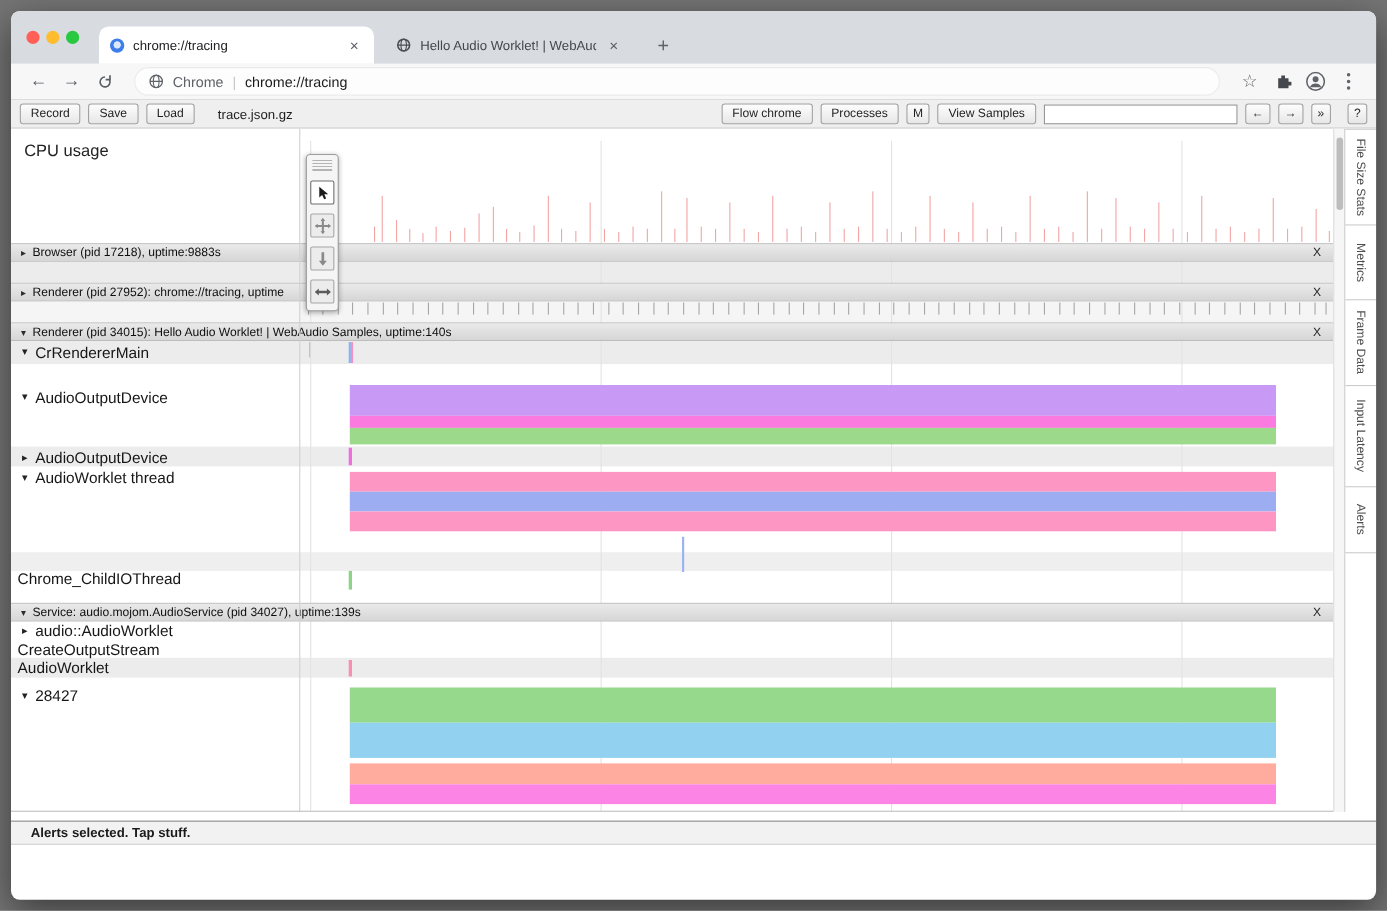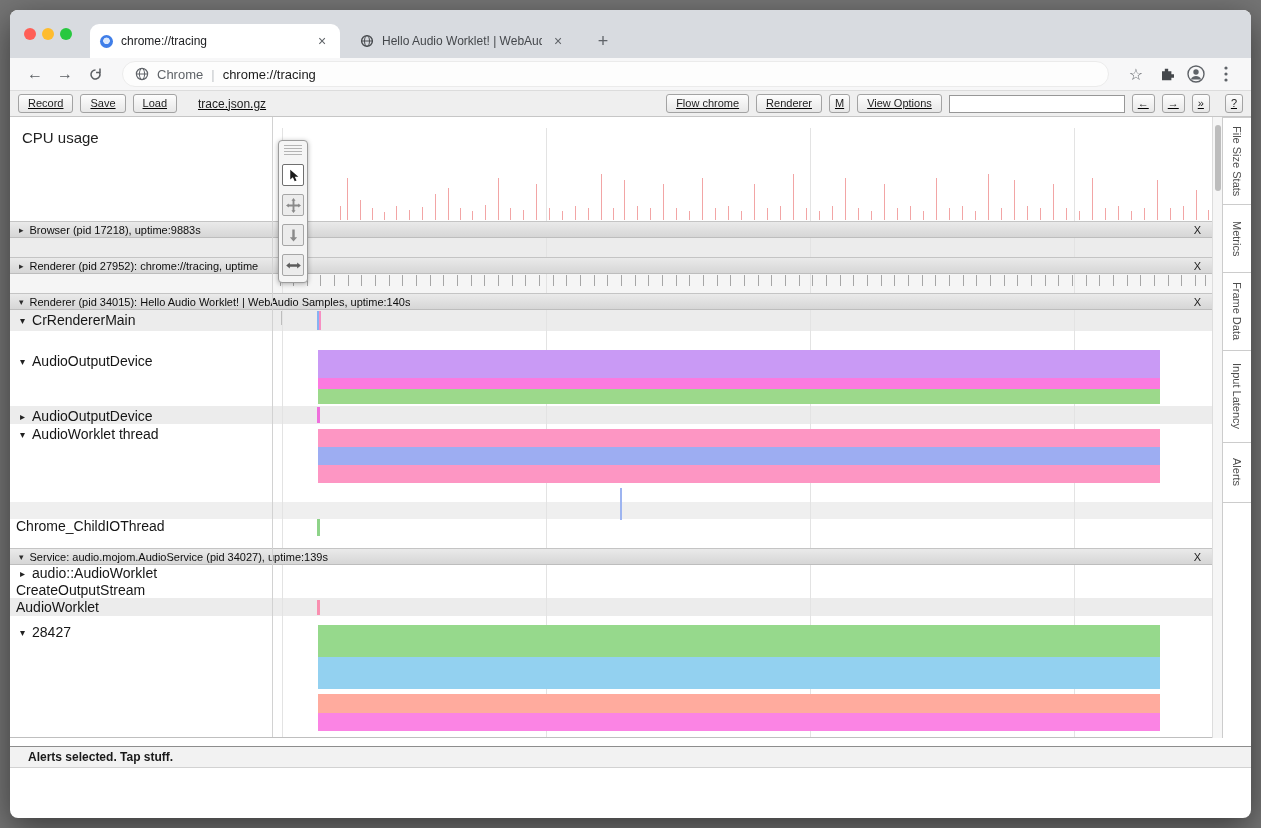--- a/index.html
+++ b/index.html
@@ -28,21 +28,21 @@
   .navbtn{font-size:16px;color:#5a5e62;width:26px;text-align:center;flex:0 0 auto;}
   .omnibox{flex:1;height:24px;background:#fdfdfd;border:1px solid #ebebeb;border-radius:13px;
     display:flex;align-items:center;padding:0 12px;gap:8px;margin:0 10px;min-width:0;}
   .omni-site{font-size:13px;color:#5f6368;}
   .omni-div{font-size:13px;color:#c3c6ca;}
   .omni-url{font-size:13px;color:#1b1b1b;}
   .tb-icon{flex:0 0 auto;display:flex;align-items:center;justify-content:center;width:26px;height:26px;}
   .star{font-size:16px;color:#5f6368;}
   
   .tracebar{position:absolute;left:0;top:81px;width:100%;height:26px;background:#efefef;
-    border-bottom:1px solid #c6c6c6;display:flex;align-items:center;box-sizing:border-box;padding:0 8px;gap:7px;text-decoration:underline;}
+    border-bottom:1px solid #c6c6c6;display:flex;align-items:center;box-sizing:border-box;padding:0 8px;gap:7px;}
   .cbtn{font-size:11px;color:#1f1f1f;background:linear-gradient(#fdfdfd,#e7e7e7);
     border:1px solid #a3a3a3;border-radius:3px;padding:2px 9px;line-height:13px;font-family:inherit;}
   .sqbtn{padding:2px 5px;min-width:16px;text-align:center;}
   .filename{font-size:12px;color:#1d1d1d;margin-left:14px;}
   .spacer{flex:1;}
   .findbox{width:168px;height:16px;border:1px solid #979797;background:#fff;font-size:11px;padding:0 3px;font-family:inherit;}
   
   .main{position:absolute;left:0;top:107px;width:100%;height:621px;background:#ffffff;}
   .band{position:absolute;left:0;width:1202px;z-index:0;}
   .hdr{position:absolute;left:0;width:1202px;height:17px;box-sizing:border-box;
@@ -159,23 +159,23 @@
     </span>
   </div>
 
   <div class="tracebar">
     <button class="cbtn">Record</button>
     <button class="cbtn">Save</button>
     <button class="cbtn">Load</button>
     <span class="filename">trace.json.gz</span>
     <span class="spacer"></span>
     <button class="cbtn">Flow chrome</button>
-    <button class="cbtn">Renderer</button>
+    <button class="cbtn">Processes</button>
     <button class="cbtn sqbtn">M</button>
-    <button class="cbtn">View Options</button>
+    <button class="cbtn">View Samples</button>
     <input class="findbox" value="" style="">
     <button class="cbtn sqbtn">←</button>
     <button class="cbtn sqbtn">→</button>
     <button class="cbtn sqbtn">»</button>
     <button class="cbtn sqbtn" style="margin-left:8px;">?</button>
   </div>
 
   <div class="main">
 
     <div class="band" style="top:121px;height:19px;background:#ececec;"></div>

